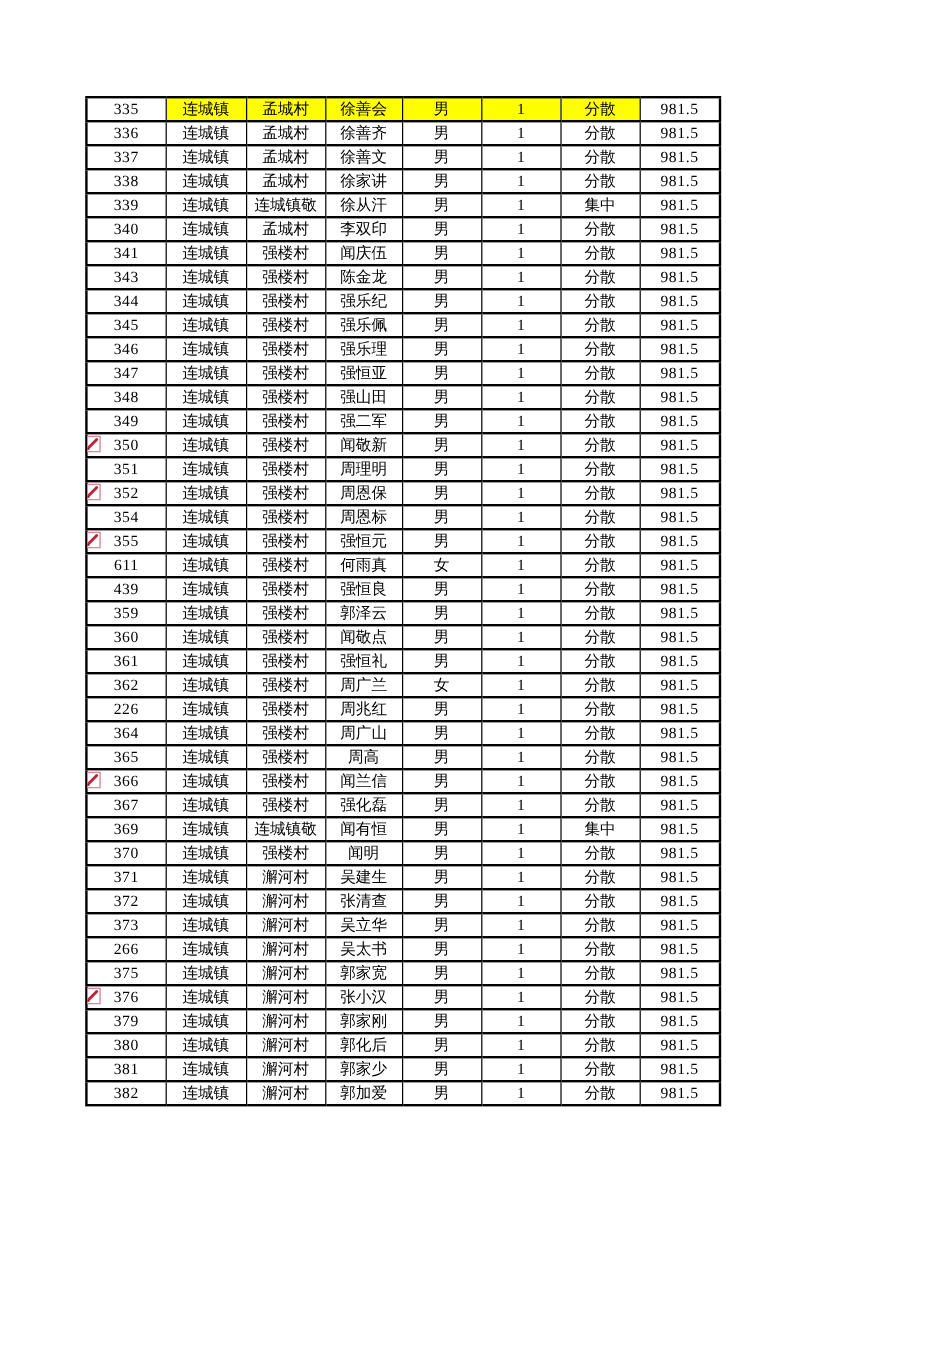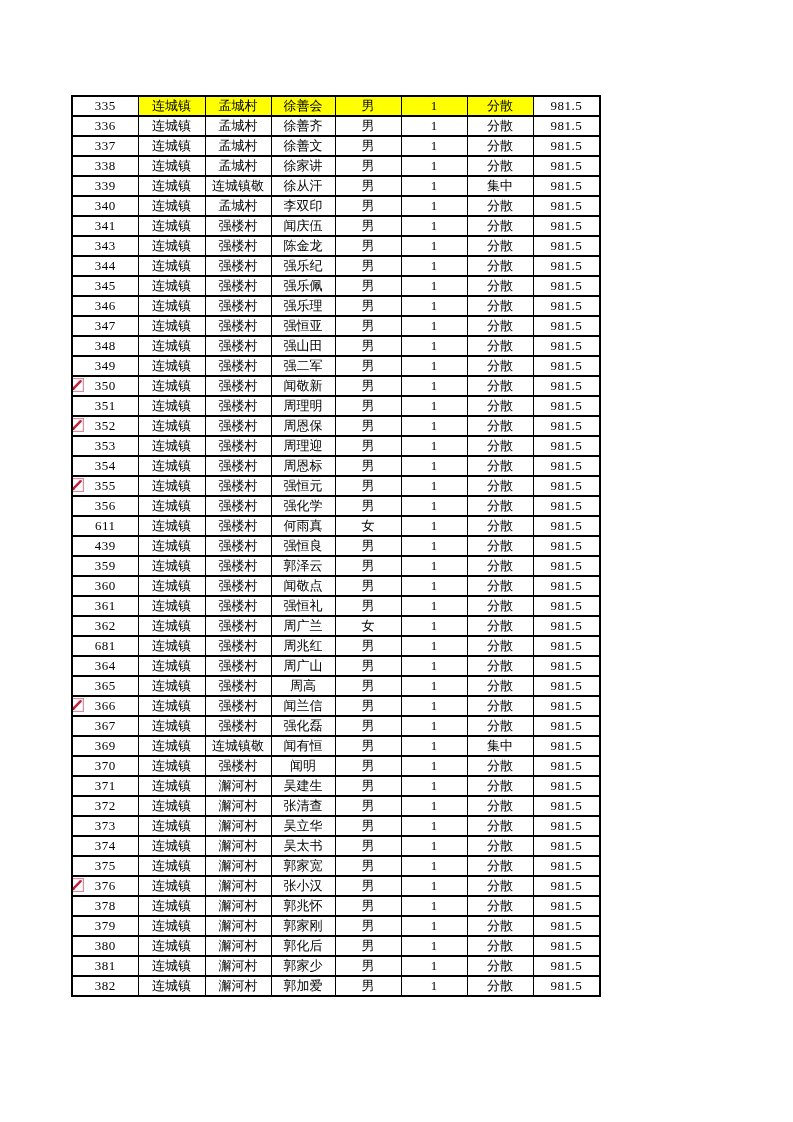--- a/index.html
+++ b/index.html
@@ -10,21 +10,21 @@
   .page {
     position: relative;
     width: 793px;
     height: 1122px;
     background: #ffffff;
     overflow: hidden;
   }
   table.grid {
     position: absolute;
     left: 71px;
-    top: 95px;
+    top: 80px;
     border-collapse: collapse;
     table-layout: fixed;
     border: 2px solid #000000;
   }
   table.grid td {
     border: 1px solid #000000;
     border-top-width: 2px;
     border-bottom-width: 2px;
     padding: 0;
     height: 17.3px;
@@ -249,30 +249,20 @@
               </svg></span>352</td>
           <td class="col-town">连城镇</td>
           <td class="col-village">强楼村</td>
           <td class="col-name">周恩保</td>
           <td class="col-gender">男</td>
           <td class="col-count">1</td>
           <td class="col-support">分散</td>
           <td class="col-amount">981.5</td>
         </tr>
         <tr>
-          <td class="col-seq">353</td>
-          <td class="col-town">连城镇</td>
-          <td class="col-village">强楼村</td>
-          <td class="col-name">周理迎</td>
-          <td class="col-gender">男</td>
-          <td class="col-count">1</td>
-          <td class="col-support">分散</td>
-          <td class="col-amount">981.5</td>
-        </tr>
-        <tr>
           <td class="col-seq">354</td>
           <td class="col-town">连城镇</td>
           <td class="col-village">强楼村</td>
           <td class="col-name">周恩标</td>
           <td class="col-gender">男</td>
           <td class="col-count">1</td>
           <td class="col-support">分散</td>
           <td class="col-amount">981.5</td>
         </tr>
         <tr>
@@ -283,30 +273,20 @@
               </svg></span>355</td>
           <td class="col-town">连城镇</td>
           <td class="col-village">强楼村</td>
           <td class="col-name">强恒元</td>
           <td class="col-gender">男</td>
           <td class="col-count">1</td>
           <td class="col-support">分散</td>
           <td class="col-amount">981.5</td>
         </tr>
         <tr>
-          <td class="col-seq">356</td>
-          <td class="col-town">连城镇</td>
-          <td class="col-village">强楼村</td>
-          <td class="col-name">强化学</td>
-          <td class="col-gender">男</td>
-          <td class="col-count">1</td>
-          <td class="col-support">分散</td>
-          <td class="col-amount">981.5</td>
-        </tr>
-        <tr>
           <td class="col-seq">611</td>
           <td class="col-town">连城镇</td>
           <td class="col-village">强楼村</td>
           <td class="col-name">何雨真</td>
           <td class="col-gender">女</td>
           <td class="col-count">1</td>
           <td class="col-support">分散</td>
           <td class="col-amount">981.5</td>
         </tr>
         <tr>
@@ -353,21 +333,21 @@
           <td class="col-seq">362</td>
           <td class="col-town">连城镇</td>
           <td class="col-village">强楼村</td>
           <td class="col-name">周广兰</td>
           <td class="col-gender">女</td>
           <td class="col-count">1</td>
           <td class="col-support">分散</td>
           <td class="col-amount">981.5</td>
         </tr>
         <tr>
-          <td class="col-seq">681</td>
+          <td class="col-seq">226</td>
           <td class="col-town">连城镇</td>
           <td class="col-village">强楼村</td>
           <td class="col-name">周兆红</td>
           <td class="col-gender">男</td>
           <td class="col-count">1</td>
           <td class="col-support">分散</td>
           <td class="col-amount">981.5</td>
         </tr>
         <tr>
           <td class="col-seq">364</td>
@@ -457,21 +437,21 @@
           <td class="col-seq">373</td>
           <td class="col-town">连城镇</td>
           <td class="col-village">澥河村</td>
           <td class="col-name">吴立华</td>
           <td class="col-gender">男</td>
           <td class="col-count">1</td>
           <td class="col-support">分散</td>
           <td class="col-amount">981.5</td>
         </tr>
         <tr>
-          <td class="col-seq">374</td>
+          <td class="col-seq">266</td>
           <td class="col-town">连城镇</td>
           <td class="col-village">澥河村</td>
           <td class="col-name">吴太书</td>
           <td class="col-gender">男</td>
           <td class="col-count">1</td>
           <td class="col-support">分散</td>
           <td class="col-amount">981.5</td>
         </tr>
         <tr>
           <td class="col-seq">375</td>
@@ -491,30 +471,20 @@
               </svg></span>376</td>
           <td class="col-town">连城镇</td>
           <td class="col-village">澥河村</td>
           <td class="col-name">张小汉</td>
           <td class="col-gender">男</td>
           <td class="col-count">1</td>
           <td class="col-support">分散</td>
           <td class="col-amount">981.5</td>
         </tr>
         <tr>
-          <td class="col-seq">378</td>
-          <td class="col-town">连城镇</td>
-          <td class="col-village">澥河村</td>
-          <td class="col-name">郭兆怀</td>
-          <td class="col-gender">男</td>
-          <td class="col-count">1</td>
-          <td class="col-support">分散</td>
-          <td class="col-amount">981.5</td>
-        </tr>
-        <tr>
           <td class="col-seq">379</td>
           <td class="col-town">连城镇</td>
           <td class="col-village">澥河村</td>
           <td class="col-name">郭家刚</td>
           <td class="col-gender">男</td>
           <td class="col-count">1</td>
           <td class="col-support">分散</td>
           <td class="col-amount">981.5</td>
         </tr>
         <tr>

